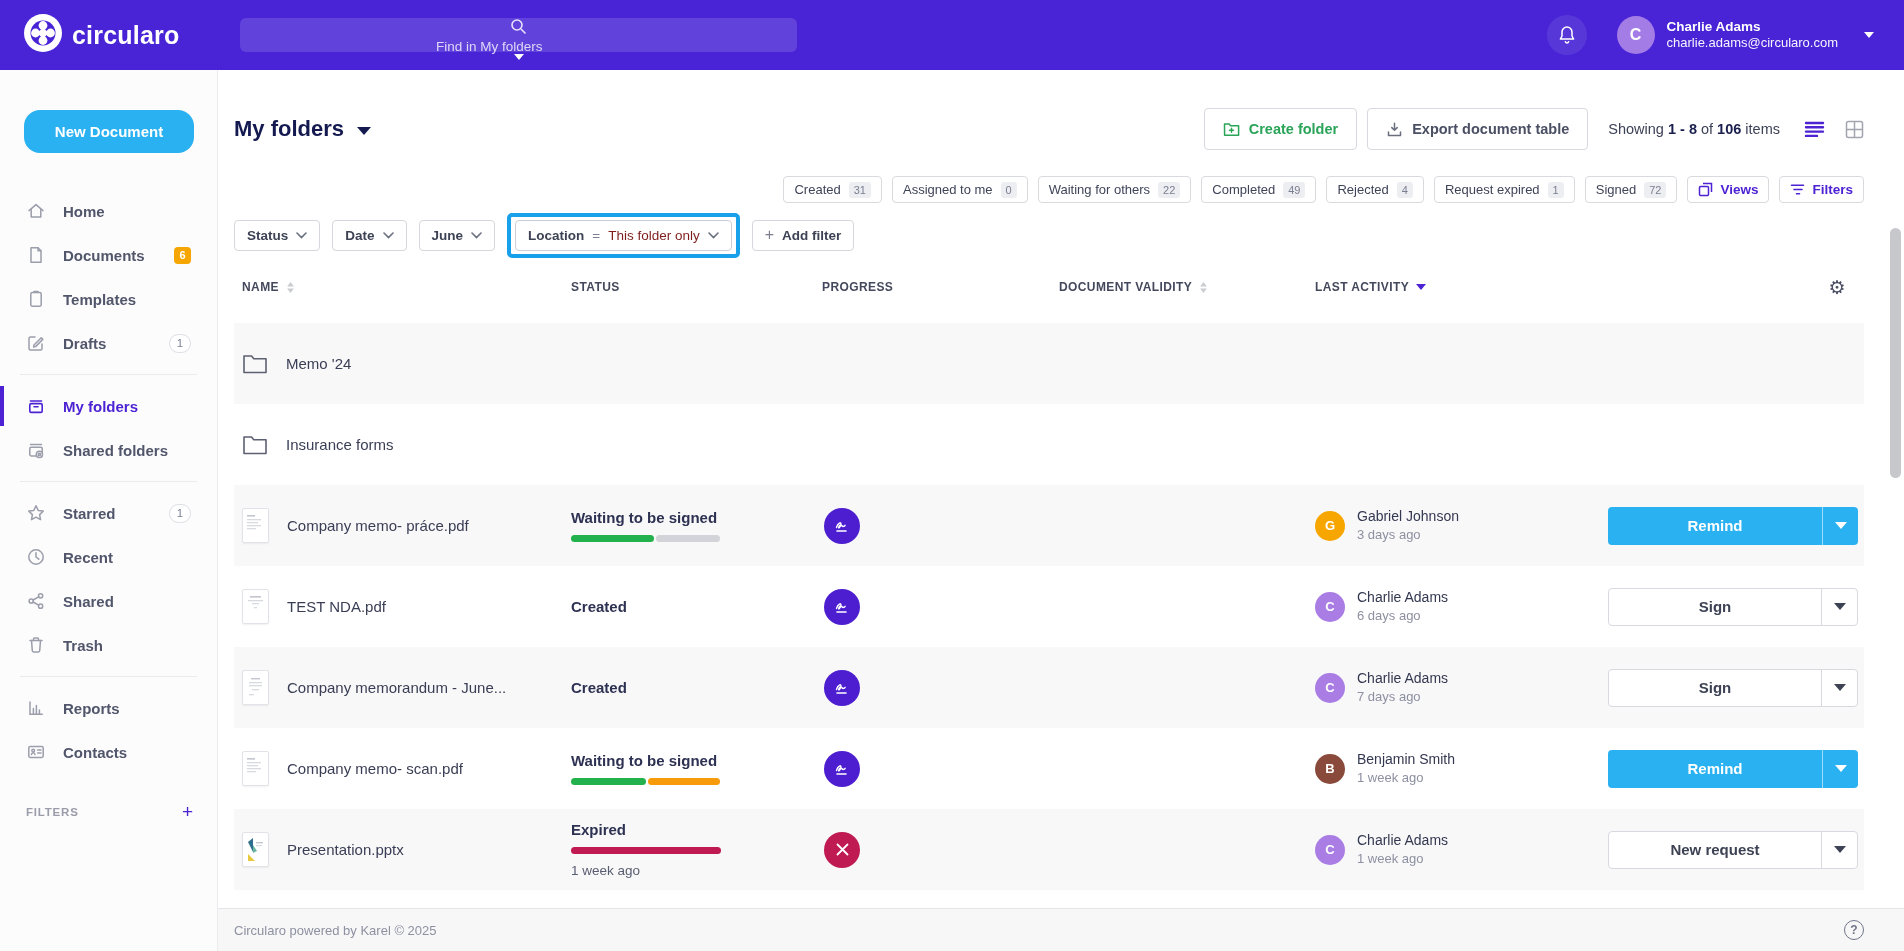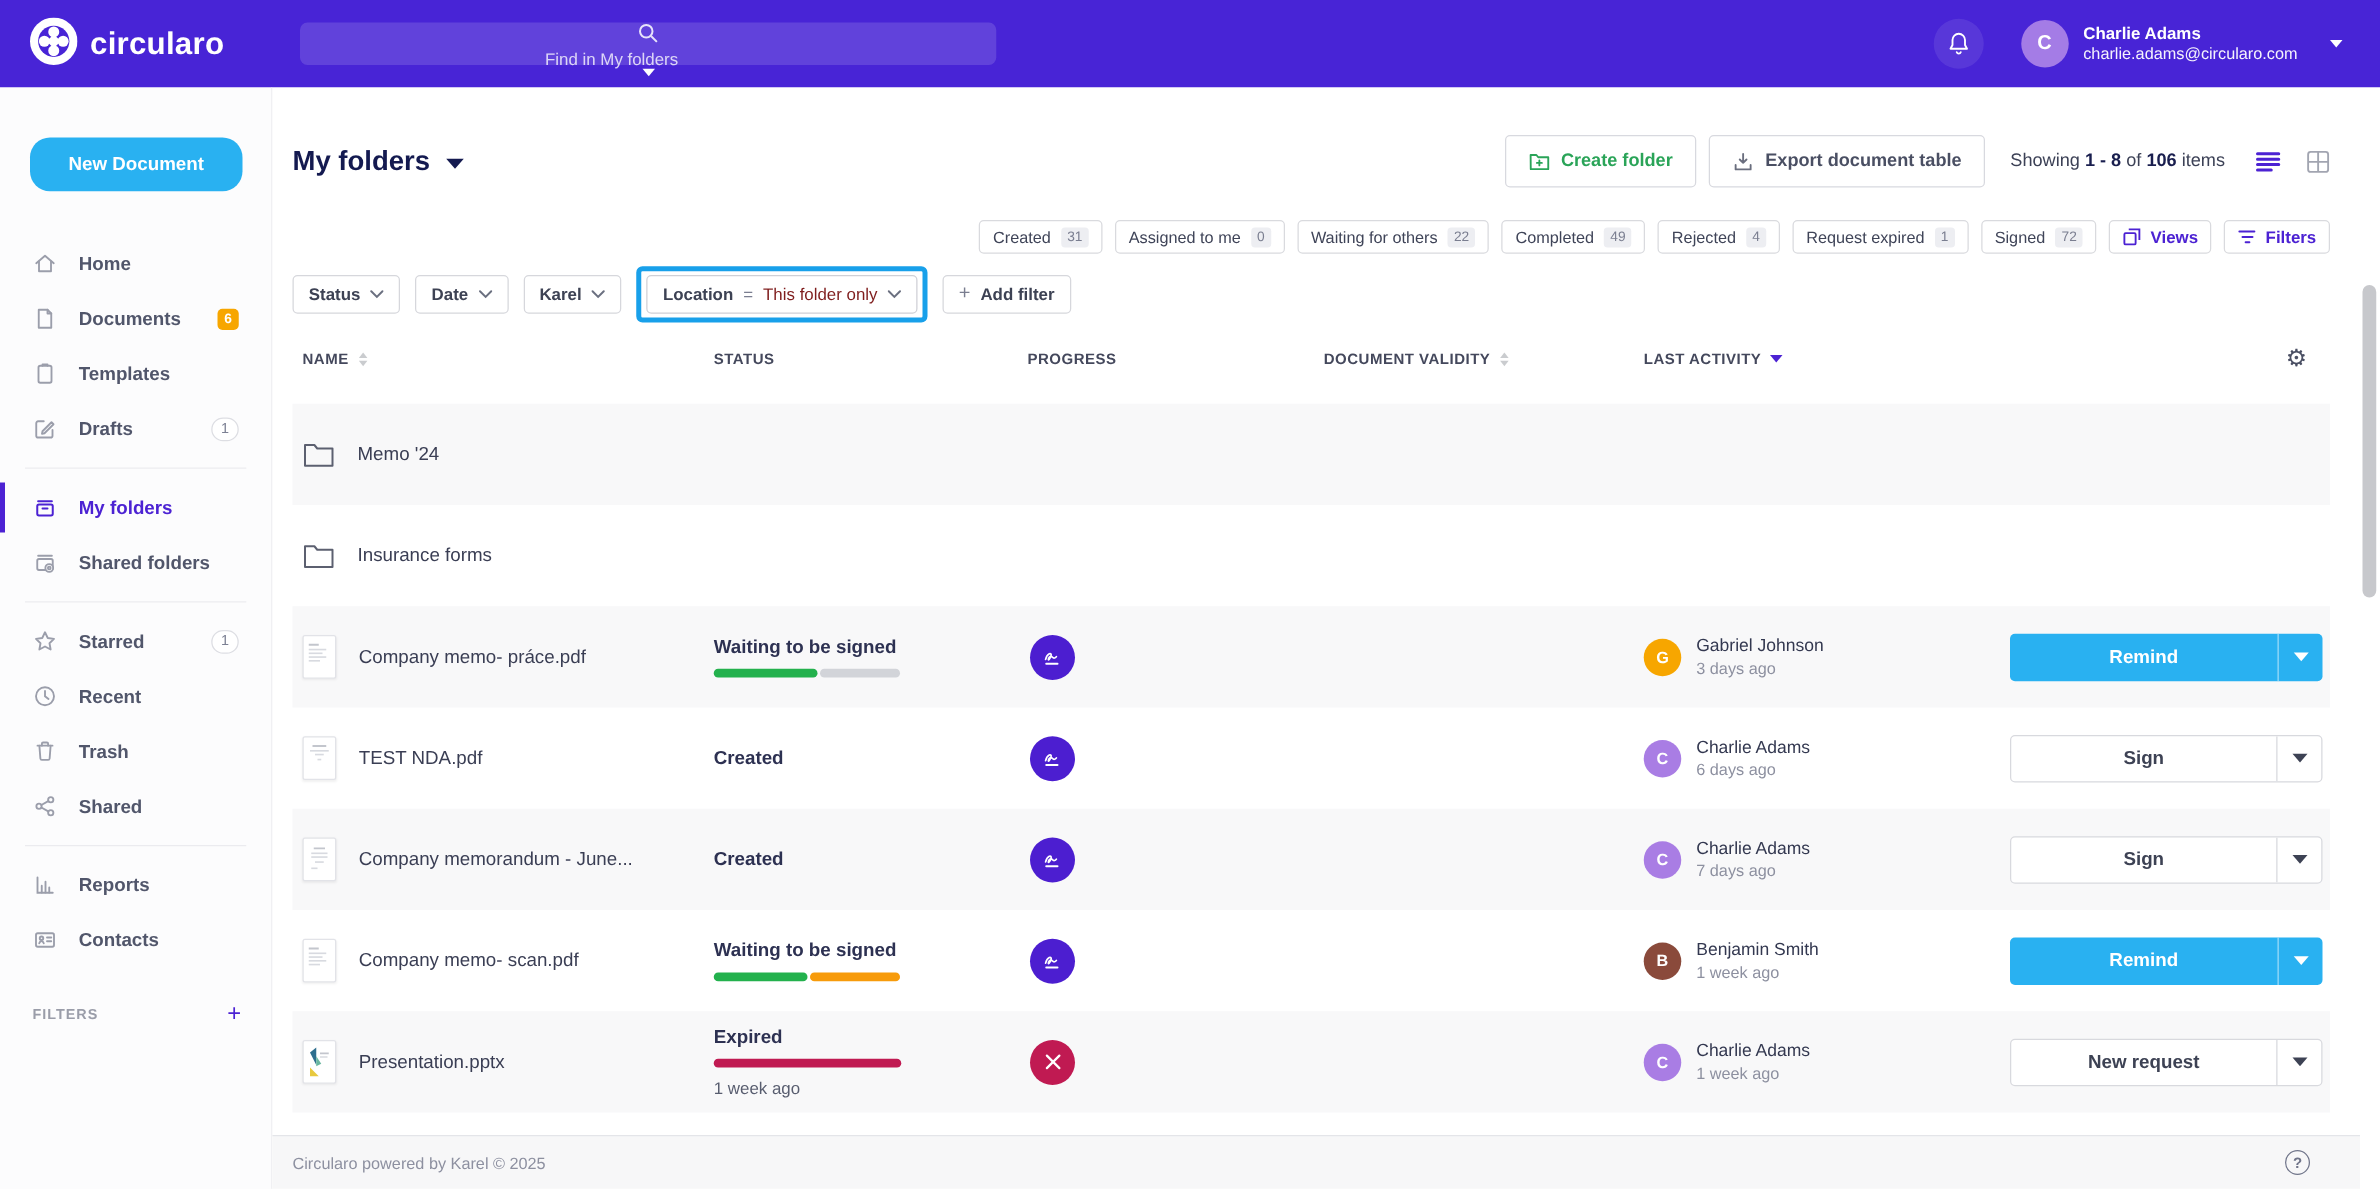--- a/index.html
+++ b/index.html
@@ -125,21 +125,21 @@
   .split-primary .split-main { color:#fff; font-weight:700; }
   .split-primary .split-caret { border-left:1px solid rgba(255,255,255,.55); }
   .split-primary .tri { border-top-color:#fff; }
   .split-outline { background:#fff; border:1px solid #d8d9de; }
   .split-outline .split-main { color:#3d4254; font-weight:600; }
   .split-outline .split-caret { border-left:1px solid #d8d9de; }
   .split-outline .tri { border-top-color:#3d4254; }
   .tri { width:0; height:0; border-left:6px solid transparent; border-right:6px solid transparent;
     border-top:7px solid #000; }
 
-  .footerbar { position:absolute; left:0; right:16px; bottom:0; height:43px; background:#f7f7f8;
+  .footerbar { position:absolute; left:0; right:0; bottom:0; height:43px; background:#f7f7f8;
     border-top:1px solid #e4e5e9; display:flex; align-items:center; padding:0 40px 0 16px;
     font-size:13px; color:#8d90a0; }
   .help-circle { margin-left:auto; width:20px; height:20px; border-radius:50%;
     border:1.5px solid #70758a; color:#70758a; font-size:12px; font-weight:700;
     display:flex; align-items:center; justify-content:center; cursor:pointer; }
   .scroll-thumb { position:absolute; right:3px; top:158px; width:11px; height:250px;
     background:#c7c8cc; border-radius:6px; }
   .chev { display:flex; align-items:center; }
 </style>
 </head>
@@ -263,38 +263,38 @@
       <span class="nav-icon">
           <svg width="20" height="20" viewBox="0 0 20 20" fill="none" stroke="#9b9eab" stroke-width="1.5" stroke-linecap="round">
             <circle cx="10" cy="10" r="7.2"></circle>
             <path d="M10 5.8V10l2.8 2.2"></path>
           </svg>
         </span>
       <span class="nav-label">Recent</span>
     </div>
     <div class="nav-item">
       <span class="nav-icon">
-          <svg width="20" height="20" viewBox="0 0 20 20" fill="none" stroke="#9b9eab" stroke-width="1.5" stroke-linecap="round" stroke-linejoin="round">
-            <path d="M4 5.5h12"></path>
-            <path d="M7.5 5.5V4a1 1 0 0 1 1-1h3a1 1 0 0 1 1 1v1.5"></path>
-            <path d="M5.5 5.5l.8 10.3a1.2 1.2 0 0 0 1.2 1.1h5a1.2 1.2 0 0 0 1.2-1.1l.8-10.3"></path>
-          </svg>
-        </span>
-      <span class="nav-label">Trash</span>
-    </div>
-    <div class="nav-item">
-      <span class="nav-icon">
           <svg width="20" height="20" viewBox="0 0 20 20" fill="none" stroke="#9b9eab" stroke-width="1.5" stroke-linecap="round">
             <circle cx="14.6" cy="4.8" r="2.1"></circle>
             <circle cx="5.2" cy="10" r="2.1"></circle>
             <circle cx="14.6" cy="15.2" r="2.1"></circle>
             <path d="M7.1 9l5.5-3.1M7.1 11l5.5 3.1"></path>
           </svg>
         </span>
       <span class="nav-label">Shared</span>
+    </div>
+    <div class="nav-item">
+      <span class="nav-icon">
+          <svg width="20" height="20" viewBox="0 0 20 20" fill="none" stroke="#9b9eab" stroke-width="1.5" stroke-linecap="round" stroke-linejoin="round">
+            <path d="M4 5.5h12"></path>
+            <path d="M7.5 5.5V4a1 1 0 0 1 1-1h3a1 1 0 0 1 1 1v1.5"></path>
+            <path d="M5.5 5.5l.8 10.3a1.2 1.2 0 0 0 1.2 1.1h5a1.2 1.2 0 0 0 1.2-1.1l.8-10.3"></path>
+          </svg>
+        </span>
+      <span class="nav-label">Trash</span>
     </div>
     <div class="nav-divider"></div>
     <div class="nav-item">
       <span class="nav-icon">
           <svg width="20" height="20" viewBox="0 0 20 20" fill="none" stroke="#9b9eab" stroke-width="1.5" stroke-linecap="round">
             <path d="M4 4v12.2h12.2"></path>
             <path d="M7.4 16V10.6M10.4 16V7.4M13.4 16v-4"></path>
           </svg>
         </span>
       <span class="nav-label">Reports</span>
@@ -411,21 +411,21 @@
     </button>
     <button class="pill">
       <span>Date</span>
       <span class="chev">
           <svg width="11" height="7" viewBox="0 0 11 7" fill="none" stroke="#6b7080" stroke-width="1.6" stroke-linecap="round">
             <path d="M1 1l4.5 4.5L10 1"></path>
           </svg>
         </span>
     </button>
     <button class="pill">
-      <span>Karel</span>
+      <span>June</span>
       <span class="chev">
           <svg width="11" height="7" viewBox="0 0 11 7" fill="none" stroke="#6b7080" stroke-width="1.6" stroke-linecap="round">
             <path d="M1 1l4.5 4.5L10 1"></path>
           </svg>
         </span>
     </button>
     <div class="loc-highlight">
       <button class="pill" style="border-color:#cfd0d6;">
         <span>Location</span>
         <span class="pill-op">=</span>

